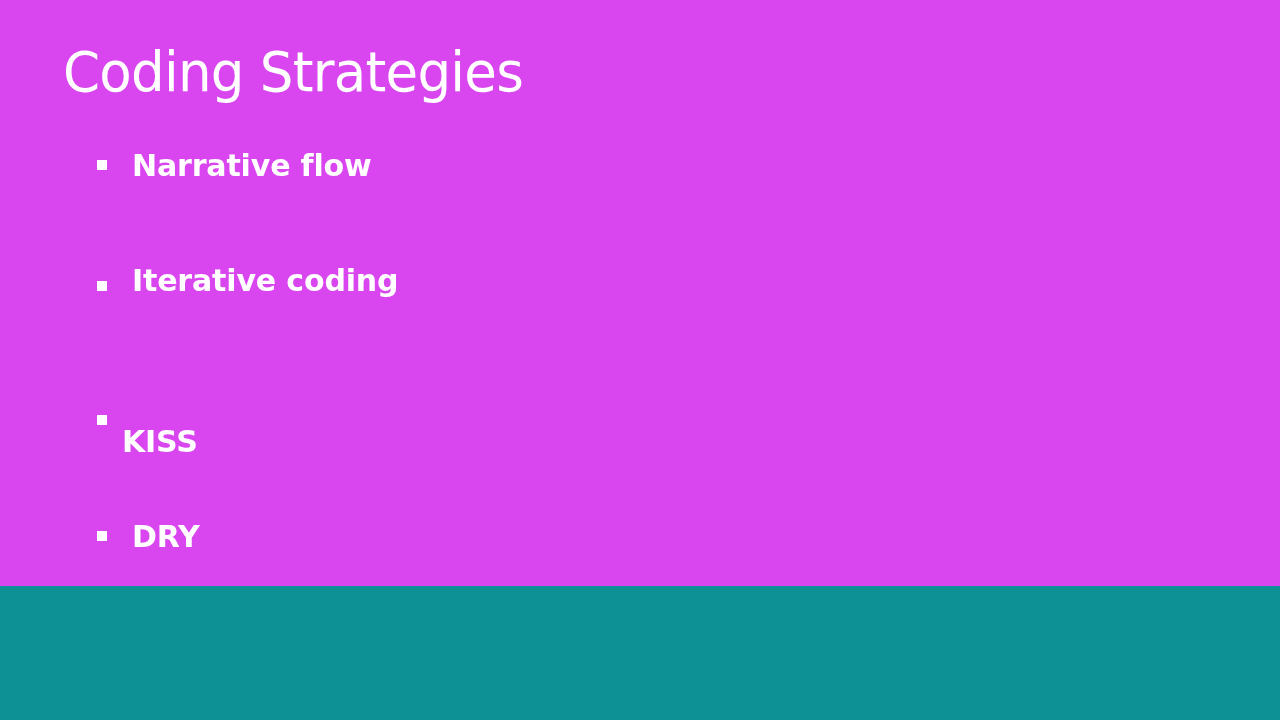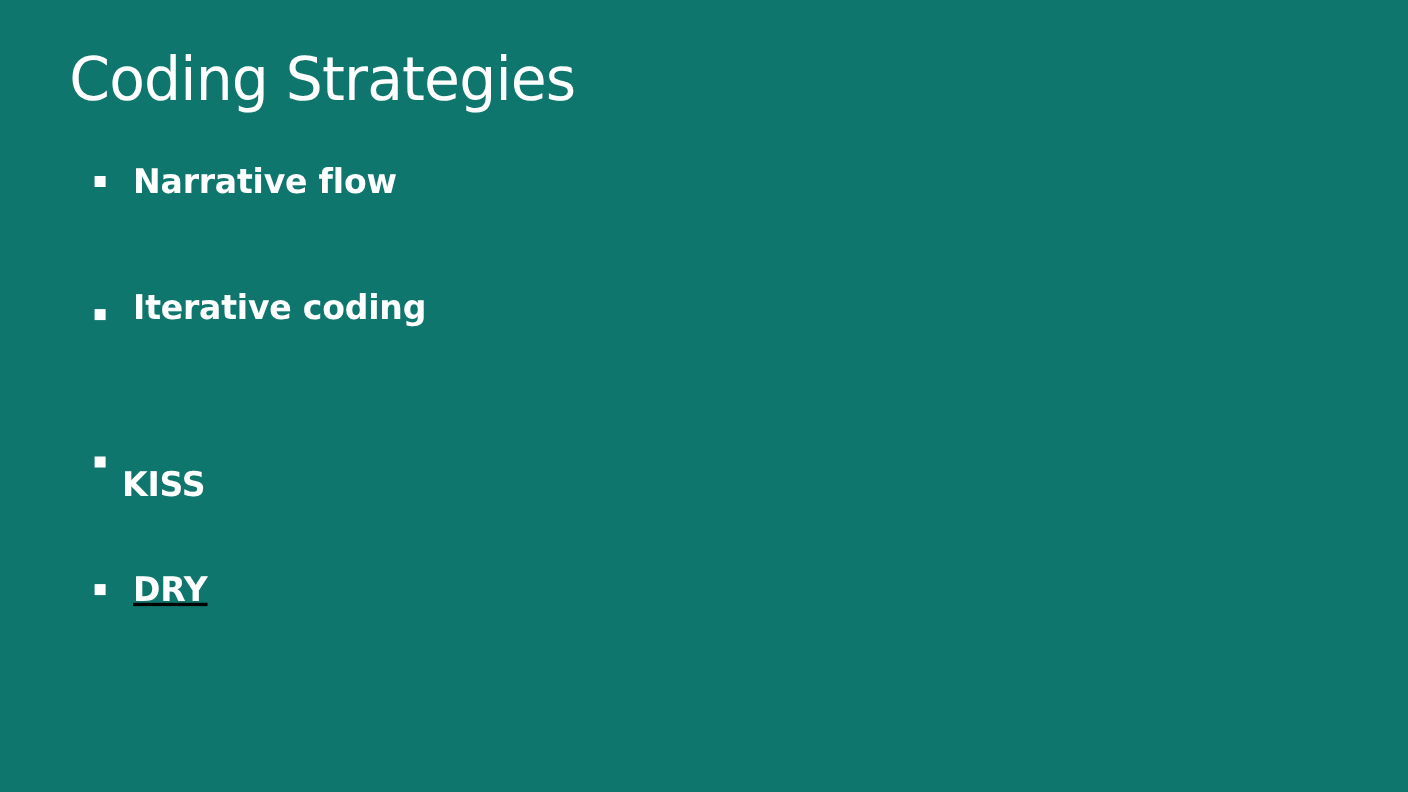--- a/index.html
+++ b/index.html
@@ -13,22 +13,22 @@
     height: 720px;
     overflow: hidden;
     font-family: "DejaVu Sans", "Liberation Sans", sans-serif;
     -webkit-font-smoothing: antialiased;
   }
 
   
   .slide {
     position: relative;
     width: 1280px;
-    height: 720px;
-    background: #0f766e;
+    height: 586px;
+    background: #d946ef;
     box-sizing: border-box;
     overflow: hidden;
   }
 
   
   .slide-title {
     position: absolute;
     left: 63px;
     top: 41px;
     margin: 0;
@@ -50,21 +50,21 @@
     top: 0;
     margin: 0;
     padding: 0;
     list-style: none;
     width: 1280px;
     height: 720px;
   }
 
   .bullet-item {
     position: absolute;
-    left: 86px;
+    left: 97px;
     display: flex;
     align-items: flex-start;
     white-space: nowrap;
   }
 
   .bullet-marker {
     flex: 0 0 auto;
     width: 10px;
     height: 10px;
     background: #ffffff;
@@ -81,21 +81,21 @@
     line-height: 32px;
     letter-spacing: -0.2px;
     transform: scaleX(0.97);
     transform-origin: left top;
   }
 
   
   .bullet-item.pos-0 { top: 149px; }
   .bullet-item.pos-1 { top: 264px; align-items: center; }
   .bullet-item.pos-2 { top: 404px; flex-direction: column; }
-  .bullet-item.pos-3 { top: 520px; text-decoration: underline; }
+  .bullet-item.pos-3 { top: 520px; }
 </style>
 </head>
 <body>
 
 <div class="slide">
 
   <h1 class="slide-title">Coding Strategies</h1>
 
   <ul class="bullet-list">
 

